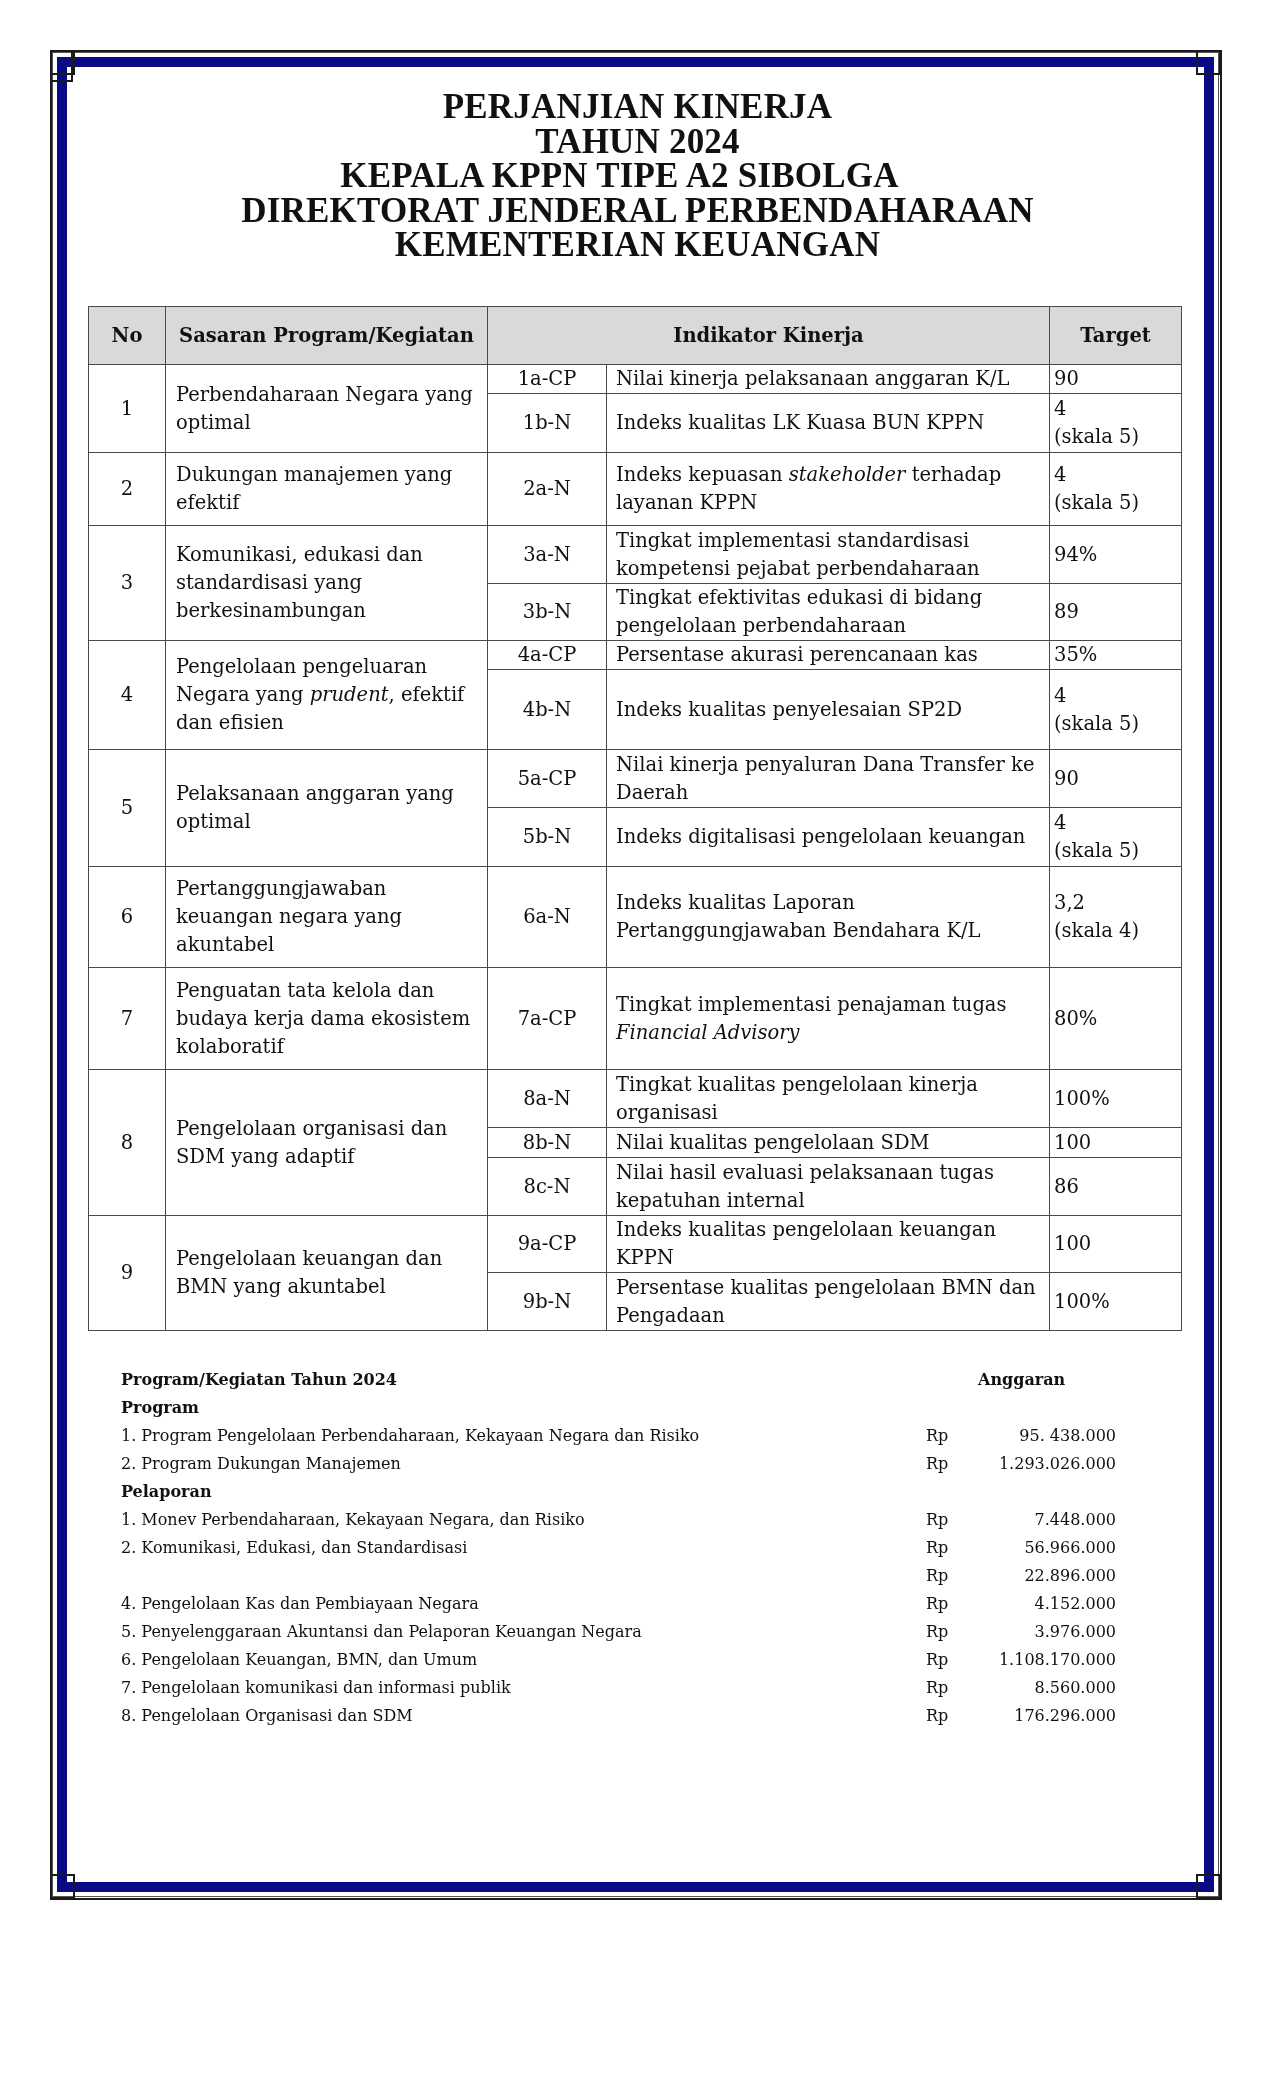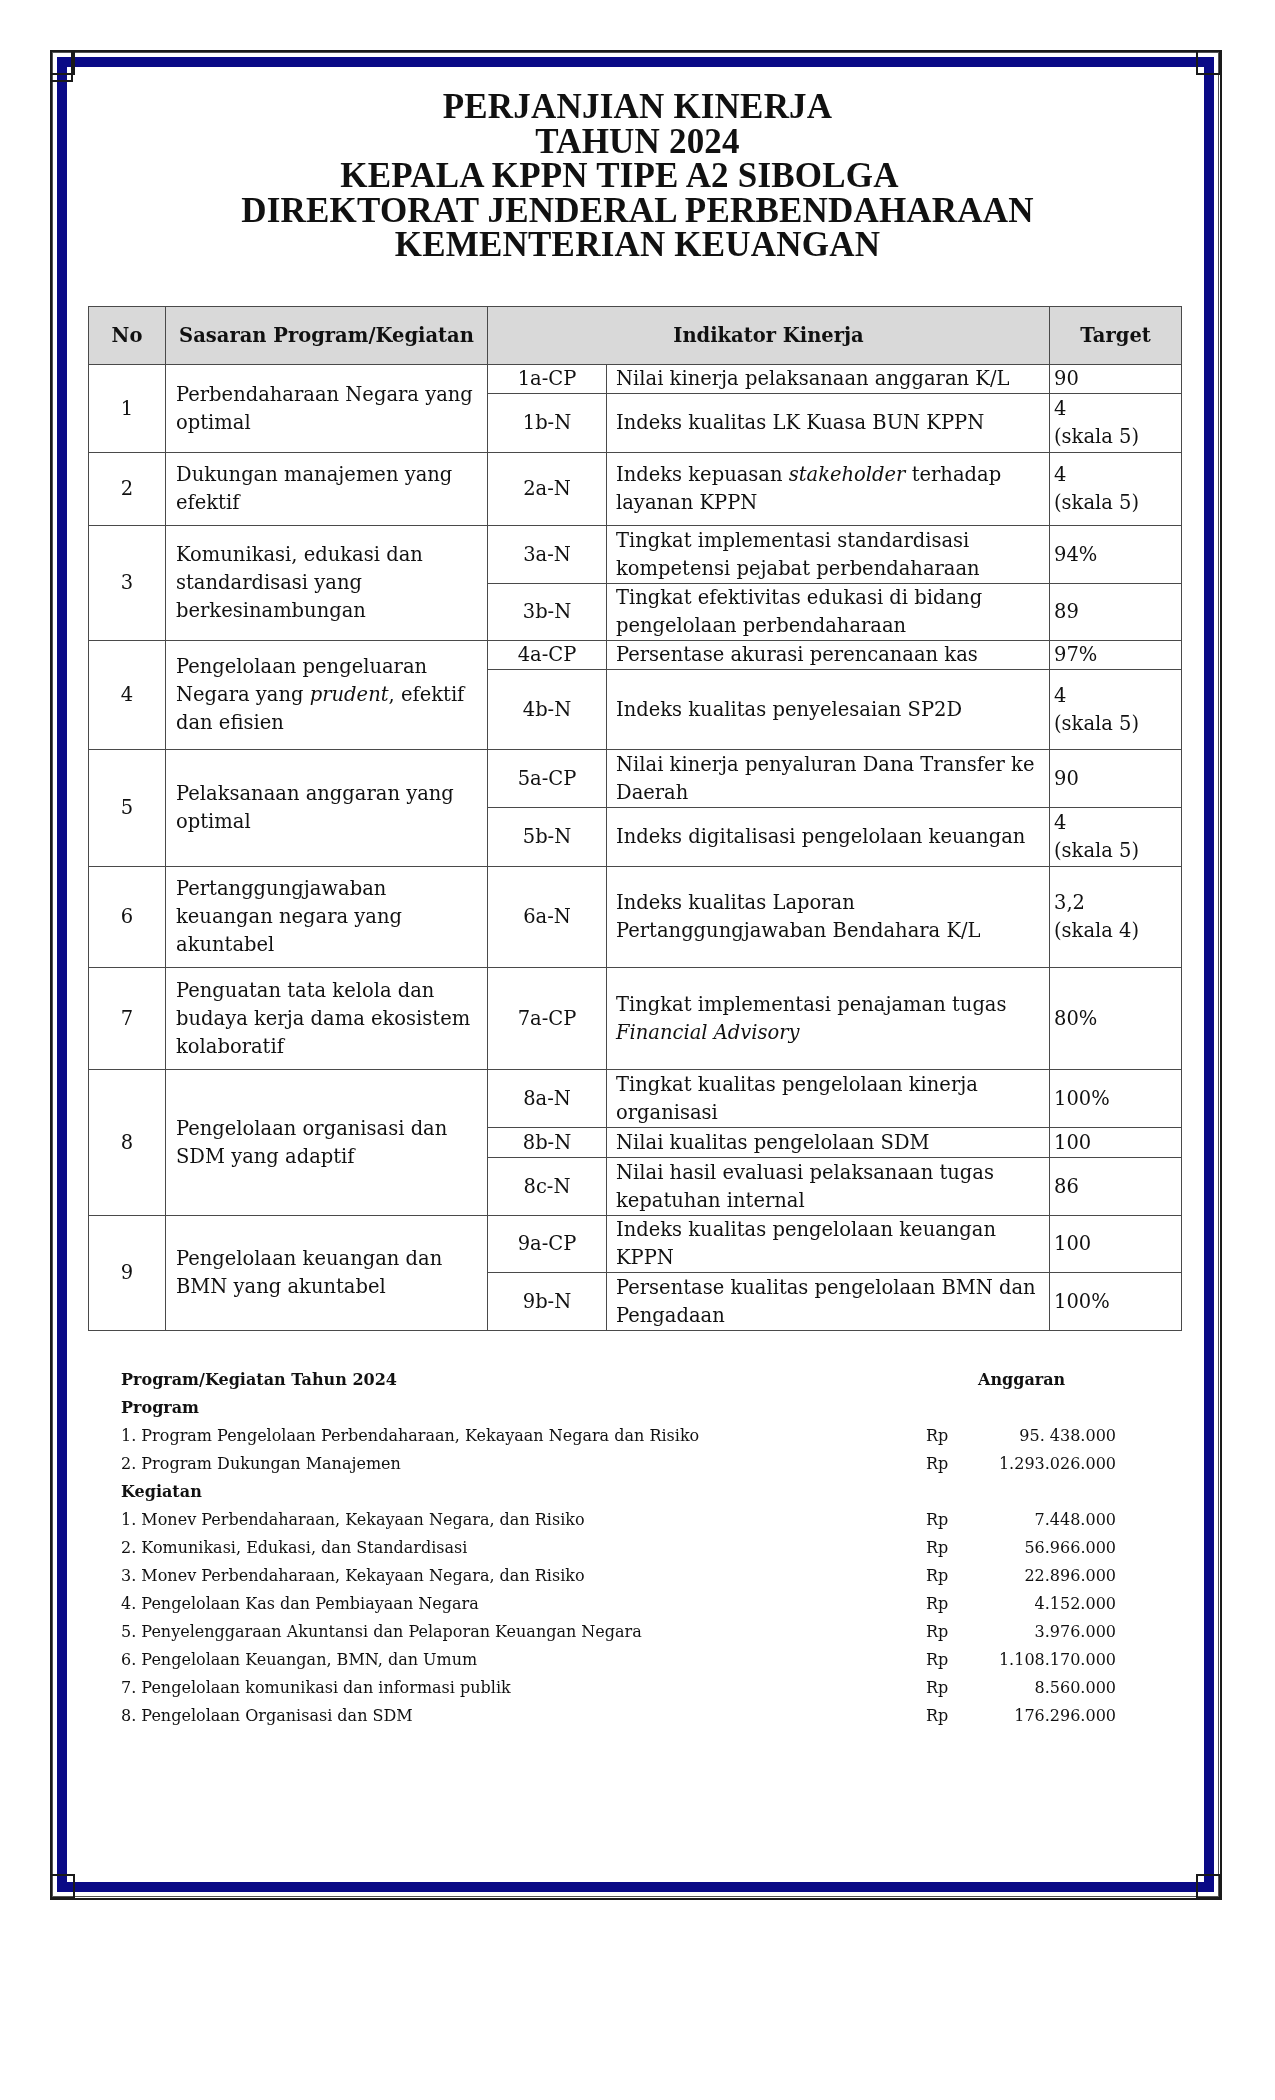--- a/index.html
+++ b/index.html
@@ -116,21 +116,21 @@
       <tr style="height: 57px;">
         <td class="c-code">3b-N</td>
         <td class="c-desc"><span>Tingkat efektivitas edukasi di bidang pengelolaan perbendaharaan</span></td>
         <td class="c-target">89</td>
       </tr>
       <tr style="height: 22px;">
         <td class="c-no" rowspan="2">4</td>
         <td class="c-sasaran" rowspan="2"><span>Pengelolaan pengeluaran Negara yang </span><span class="it">prudent</span><span>, efektif dan efisien</span></td>
         <td class="c-code">4a-CP</td>
         <td class="c-desc"><span>Persentase akurasi perencanaan kas</span></td>
-        <td class="c-target">97%</td>
+        <td class="c-target">35%</td>
       </tr>
       <tr style="height: 80px;">
         <td class="c-code">4b-N</td>
         <td class="c-desc"><span>Indeks kualitas penyelesaian SP2D</span></td>
         <td class="c-target">4<br>(skala 5)</td>
       </tr>
       <tr style="height: 58px;">
         <td class="c-no" rowspan="2">5</td>
         <td class="c-sasaran" rowspan="2"><span>Pelaksanaan anggaran yang optimal</span></td>
         <td class="c-code">5a-CP</td>
@@ -200,34 +200,33 @@
     <span class="b-label">1. Program Pengelolaan Perbendaharaan, Kekayaan Negara dan Risiko</span>
     <span class="b-rp">Rp</span>
     <span class="b-amt">95. 438.000</span>
   </div>
   <div class="b-row">
     <span class="b-label">2. Program Dukungan Manajemen</span>
     <span class="b-rp">Rp</span>
     <span class="b-amt">1.293.026.000</span>
   </div>
   <div class="b-row">
-    <span class="b-label b-bold">Kegiatan</span>
+    <span class="b-label b-bold">Pelaporan</span>
   </div>
   <div class="b-row">
     <span class="b-label">1. Monev Perbendaharaan, Kekayaan Negara, dan Risiko</span>
     <span class="b-rp">Rp</span>
     <span class="b-amt">7.448.000</span>
   </div>
   <div class="b-row">
     <span class="b-label">2. Komunikasi, Edukasi, dan Standardisasi</span>
     <span class="b-rp">Rp</span>
     <span class="b-amt">56.966.000</span>
   </div>
   <div class="b-row">
-    <span class="b-label">3. Monev Perbendaharaan, Kekayaan Negara, dan Risiko</span>
     <span class="b-rp">Rp</span>
     <span class="b-amt">22.896.000</span>
   </div>
   <div class="b-row">
     <span class="b-label">4. Pengelolaan Kas dan Pembiayaan Negara</span>
     <span class="b-rp">Rp</span>
     <span class="b-amt">4.152.000</span>
   </div>
   <div class="b-row">
     <span class="b-label">5. Penyelenggaraan Akuntansi dan Pelaporan Keuangan Negara</span>

